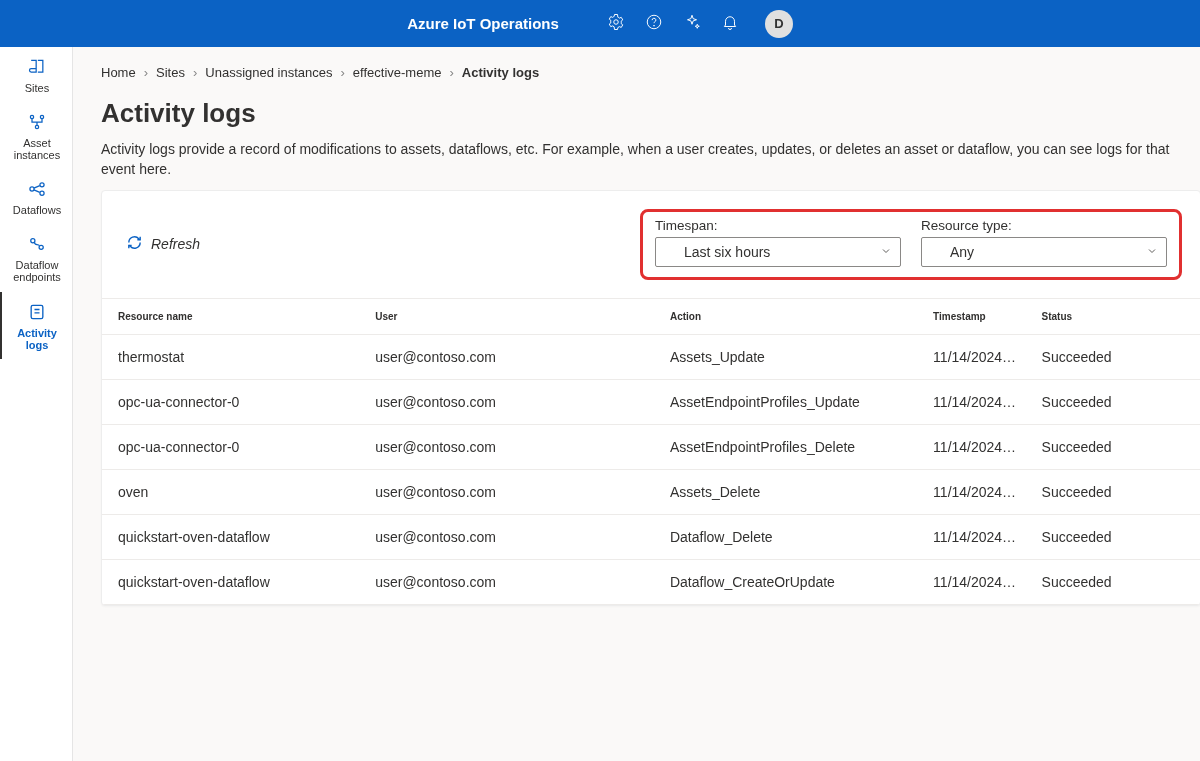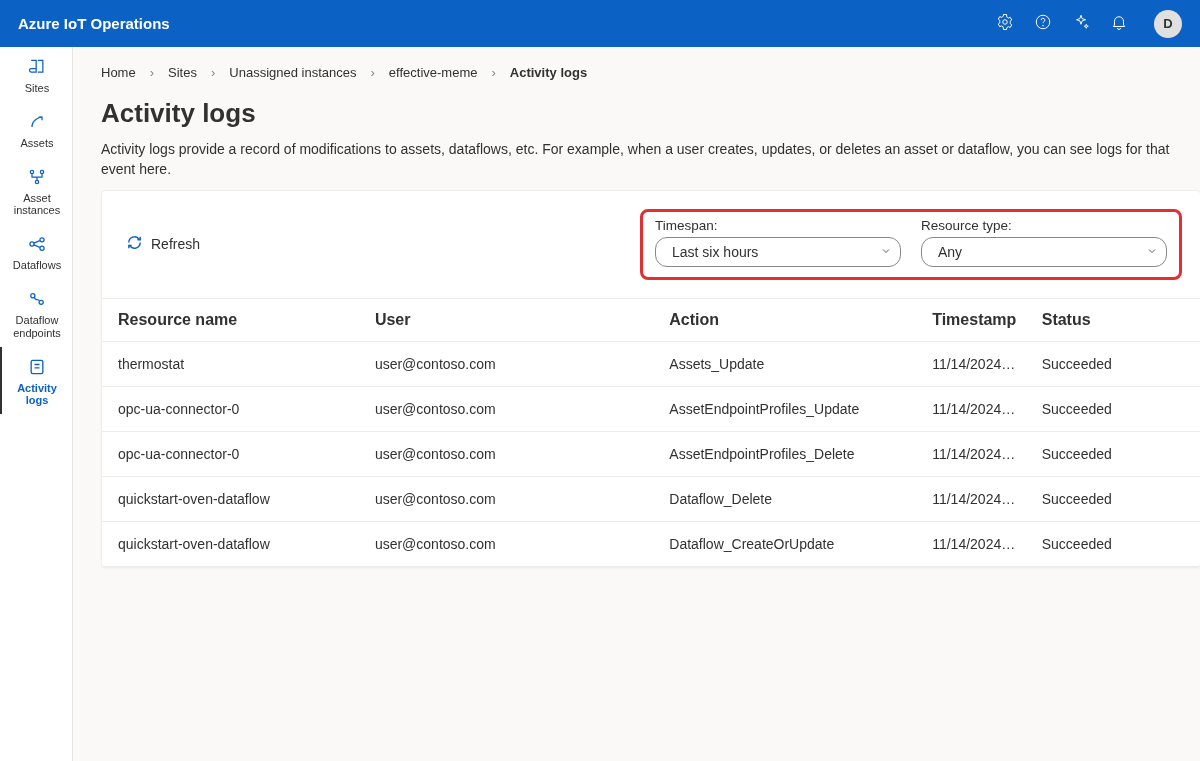--- a/index.html
+++ b/index.html
@@ -14,21 +14,21 @@
     width:1200px; height:761px; overflow:hidden;
   }
   
   .topbar {
     height:47px;
     background:#0b62c4;
     color:#ffffff;
     display:flex;
     align-items:center;
     padding:0 18px;
-    justify-content:space-between;
+    justify-content:center;
     gap:48px;
   }
   .topbar-left { font-weight:600; font-size:15px; }
   .topbar-right { display:flex; align-items:center; gap:20px; }
   .topbar-right svg { fill:none; stroke:#ffffff; stroke-width:1.3; }
   .avatar {
     width:28px; height:28px; border-radius:50%;
     background:#e0e0e0; color:#333; font-weight:600;
     display:flex; align-items:center; justify-content:center;
     font-size:13px;
@@ -59,21 +59,21 @@
     border-left:2px solid #323130;
     font-weight:600;
   }
   .side-item.active svg { stroke:#0b62c4; }
   .side-item .lbl { line-height:1.1; }
   .content {
     flex:1; padding:18px 0 0 28px;
     background:#faf9f8;
     overflow:hidden;
   }
-  .breadcrumbs { font-size:13px; color:#323130; display:flex; gap:14px; align-items:center; flex-wrap:wrap; }
+  .breadcrumbs { font-size:13px; color:#323130; display:flex; gap:8px; align-items:center; flex-wrap:wrap; }
   .breadcrumbs span.link { color:#323130; cursor:pointer; }
   .breadcrumbs span.sep { color:#888; }
   .breadcrumbs span.current { font-weight:600; }
   h1.page-title { font-size:26px; font-weight:600; margin:18px 0 10px 0; }
   .page-desc { font-size:14px; color:#323130; line-height:1.45; margin:0 0 10px 0; max-width: 1100px;}
   .card {
     background:#ffffff;
     border:1px solid #ededed;
     border-radius:4px;
     box-shadow:0 1px 2px rgba(0,0,0,0.03);
@@ -81,46 +81,47 @@
     overflow:hidden;
   }
   .card-top {
     display:flex; align-items:center; padding:18px 14px 18px 14px;
     gap:16px;
   }
   .refresh {
     display:flex; align-items:center; gap:8px;
     font-size:14px; cursor:pointer; color:#323130;
     padding-left:10px;
+    font-style:italic;
   }
   .refresh svg { width:17px; height:17px; stroke:#0b62c4; }
   .card-top .spacer { flex:1; }
   .filter-box {
     border:3px solid #e13030;
     border-radius:8px;
     padding:6px 12px 10px 12px;
     display:flex; gap:20px;
     margin-right:4px;
   }
   .filter { display:flex; flex-direction:column; gap:4px; }
   .filter-label { font-size:13.5px; color:#323130; }
   .select {
     width:246px; height:30px;
     border:1px solid #8a8886;
-    border-radius:12px;
+    border-radius:2px;
     display:flex; align-items:center; justify-content:space-between;
-    padding:0 8px 0 16px;
+    padding:0 8px 0 28px;
     font-size:14px; color:#323130;
     background:#ffffff; cursor:pointer;
   }
   .select svg { width:12px; height:12px; stroke:#605e5c; }
   
   table.logtable { width:100%; border-collapse:collapse; }
   .logtable th {
-    text-align:left; font-weight:600; font-size:16px;
+    text-align:left; font-weight:600; font-size:10px;
     padding:12px 10px; border-bottom:1px solid #edebe9; border-top:1px solid #edebe9;
     background:#ffffff;
   }
   .logtable td {
     font-size:14px; padding:14px 10px;
     border-bottom:1px solid #edebe9;
     white-space:nowrap; overflow:hidden; text-overflow:ellipsis;
   }
   .logtable th:first-child, .logtable td:first-child { padding-left:16px; }
   .col-res   { width:250px; }
@@ -165,27 +166,20 @@
 </div>
 
 <div class="frame">
 
   <div class="sidebar">
     <div class="side-item">
       <span><svg viewBox="0 0 24 24" fill="none" stroke="#0b62c4" stroke-width="1.5">
             <path d="M5 4h6v14H5a2 2 0 0 1 0-4h6M13 4h6v14h-6"></path>
           </svg></span>
       <span class="lbl">Sites</span>
-    </div>
-    <div class="side-item">
-      <span><svg viewBox="0 0 24 24" fill="none" stroke="#0b62c4" stroke-width="1.5">
-            <path d="M6 18 C 6 10, 14 6, 18 6"></path>
-            <path d="M14 6h4v4"></path>
-          </svg></span>
-      <span class="lbl">Assets</span>
     </div>
     <div class="side-item">
       <span><svg viewBox="0 0 24 24" fill="none" stroke="#0b62c4" stroke-width="1.5">
             <circle cx="6" cy="6" r="2"></circle>
             <circle cx="18" cy="6" r="2"></circle>
             <circle cx="12" cy="18" r="2"></circle>
             <path d="M6 8v4h12V8M12 12v4"></path>
           </svg></span>
       <span class="lbl" style="white-space:pre-line;">Asset
 instances</span>
@@ -301,20 +295,27 @@
               <td>Succeeded</td>
             </tr>
             <tr>
               <td>opc-ua-connector-0</td>
               <td>user@contoso.com</td>
               <td>AssetEndpointProfiles_Delete</td>
               <td>11/14/2024…</td>
               <td>Succeeded</td>
             </tr>
             <tr>
+              <td>oven</td>
+              <td>user@contoso.com</td>
+              <td>Assets_Delete</td>
+              <td>11/14/2024…</td>
+              <td>Succeeded</td>
+            </tr>
+            <tr>
               <td>quickstart-oven-dataflow</td>
               <td>user@contoso.com</td>
               <td>Dataflow_Delete</td>
               <td>11/14/2024…</td>
               <td>Succeeded</td>
             </tr>
             <tr>
               <td>quickstart-oven-dataflow</td>
               <td>user@contoso.com</td>
               <td>Dataflow_CreateOrUpdate</td>

